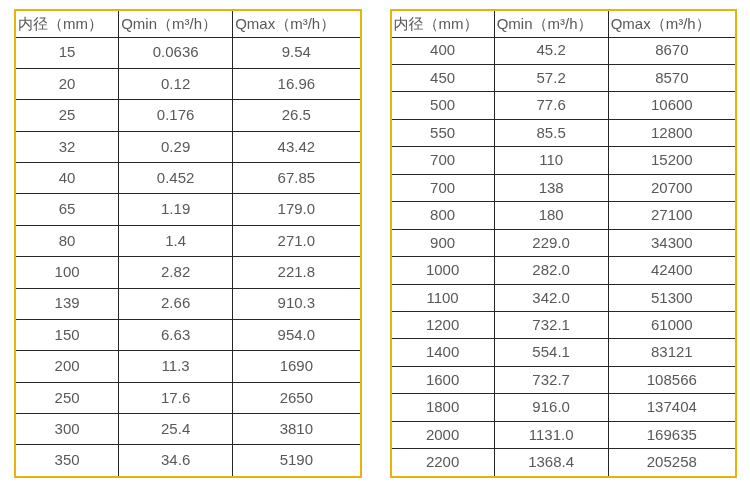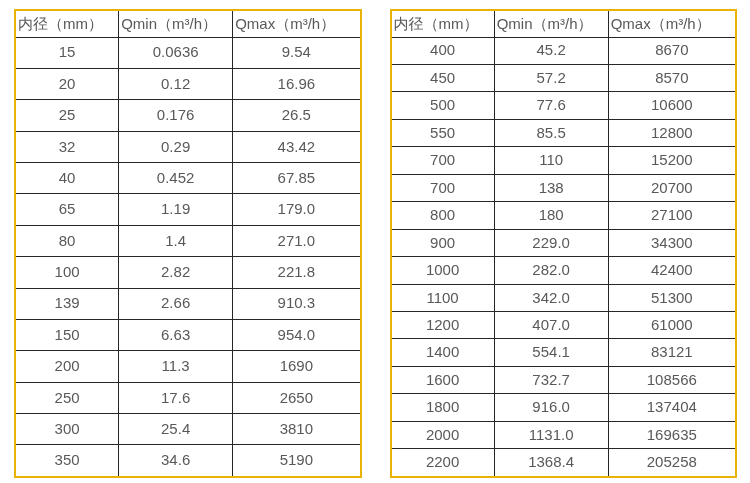--- a/index.html
+++ b/index.html
@@ -202,21 +202,21 @@
           <td>282.0</td>
           <td>42400</td>
         </tr>
         <tr>
           <td>1100</td>
           <td>342.0</td>
           <td>51300</td>
         </tr>
         <tr>
           <td>1200</td>
-          <td>407.0</td>
+          <td>732.1</td>
           <td>61000</td>
         </tr>
         <tr>
           <td>1400</td>
           <td>554.1</td>
           <td>83121</td>
         </tr>
         <tr>
           <td>1600</td>
           <td>732.7</td>

